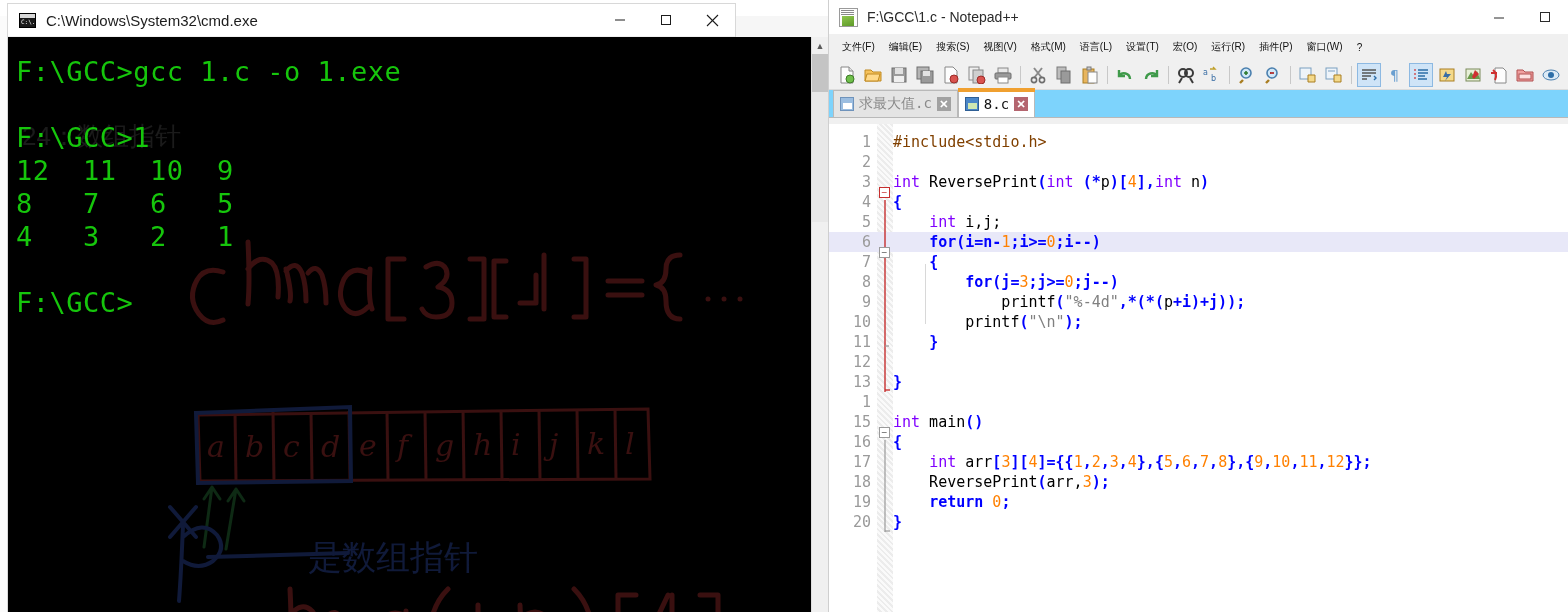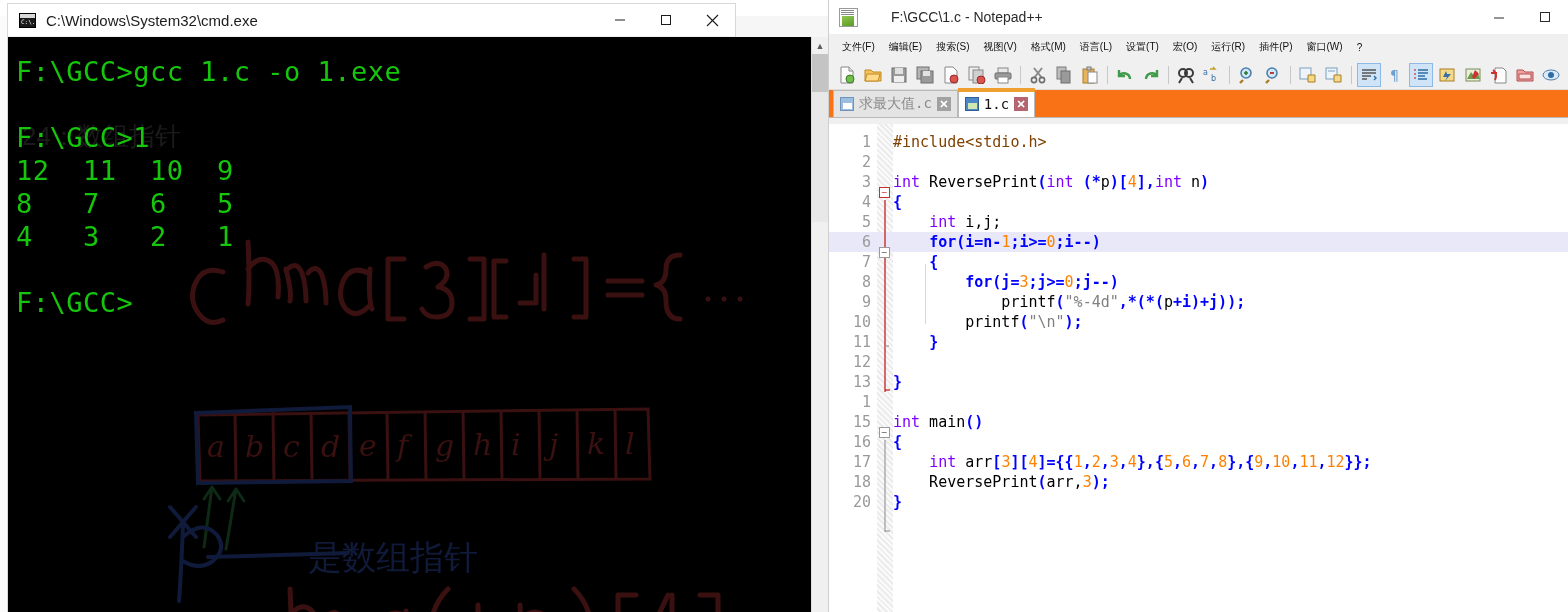--- a/index.html
+++ b/index.html
@@ -133,21 +133,21 @@
     font-family: "Liberation Sans", sans-serif;
   }
 
   
   .npp {
     position: absolute; left: 828px; top: 0; width: 740px; height: 612px;
     background: #f0f0f0;
     border-left: 1px solid #cfcfcf;
   }
   .npp-title {
-    height: 34px; display: flex; align-items: center; background: #ffffff; gap: 24px;
+    height: 34px; display: flex; align-items: center; background: #ffffff;
   }
   .npp-icon {
     width: 19px; height: 19px; margin-left: 10px; margin-right: 9px;
     position: relative; flex: none;
     background: #fdfdfd; border: 1px solid #9a9a9a;
   }
   .npp-icon::before {
     content: ""; position: absolute; left: 2px; top: 7px; width: 12px; height: 10px;
     background: linear-gradient(160deg,#8fc64e 0%,#5e9a28 100%);
   }
@@ -174,21 +174,21 @@
     display: flex; align-items: center; padding-left: 6px; gap: 2px;
     border-bottom: 1px solid #dcdcdc;
   }
   .tb { width: 24px; height: 24px; position: relative; flex: none;
         display: flex; align-items: center; justify-content: center; }
   .tb.act { background: #cfe4f7; border: 1px solid #8db9e2; }
   .tb-sep { width: 1px; height: 18px; background: #c8c8c8; margin: 0 3px; flex: none; }
 
   
   .npp-tabs {
-    height: 28px; background: #f97316; display: flex; align-items: flex-end;
+    height: 28px; background: #7dd3fc; display: flex; align-items: flex-end;
     padding-left: 4px; border-bottom: 1px solid #b9b9b9;
   }
   .tab {
     height: 27px; display: flex; align-items: center; gap: 5px;
     padding: 0 6px 0 6px; font-size: 14px;
     border: 1px solid #b9b9b9; border-bottom: none;
     position: relative; background: #e4e4e4; color: #8a8a8a;
     font-family: "DejaVu Sans Mono", monospace;
   }
   .tab.active { background: #ffffff; color: #111; }
@@ -639,21 +639,21 @@
     </div>
 
     <div class="npp-tabs">
         <div class="tab">
           <div class="tab-save grey"></div>
           <span>求最大值.c</span>
           <div class="tab-close">✕</div>
         </div>
         <div class="tab active">
           <div class="tab-save green"></div>
-          <span>1.c</span>
+          <span>8.c</span>
           <div class="tab-close">✕</div>
         </div>
       </div>
 
     <div class="npp-editor">
       <div class="gutter-bg"></div>
       <div class="fold-col"></div>
 
       <svg style="position:absolute;left:48px;top:0;width:16px;height:488px;z-index:3;">
         <line x1="8" y1="76" x2="8" y2="268" stroke="#c62f2f" stroke-width="1.4"></line>
@@ -679,17 +679,18 @@
           <div class="code-row"><div class="gutter-num">9</div><div class="code-text"><span class="id">            printf</span><span class="o">(</span><span class="s">"%-4d"</span><span class="o">,*(*(</span><span class="id">p</span><span class="o">+i)+j));</span></div></div>
           <div class="code-row"><div class="gutter-num">10</div><div class="code-text"><span class="id">        printf</span><span class="o">(</span><span class="s">"\n"</span><span class="o">);</span></div></div>
           <div class="code-row"><div class="gutter-num">11</div><div class="code-text"><span class="id">    </span><span class="o">}</span></div></div>
           <div class="code-row"><div class="gutter-num">12</div><div class="code-text"></div></div>
           <div class="code-row"><div class="gutter-num">13</div><div class="code-text"><span class="o">}</span></div></div>
           <div class="code-row"><div class="gutter-num">1</div><div class="code-text"></div></div>
           <div class="code-row"><div class="gutter-num">15</div><div class="code-text"><span class="t">int</span><span class="id"> main</span><span class="o">()</span></div></div>
           <div class="code-row"><div class="gutter-num">16</div><div class="code-text"><span class="o">{</span></div></div>
           <div class="code-row"><div class="gutter-num">17</div><div class="code-text"><span class="id">    </span><span class="t">int</span><span class="id"> arr</span><span class="o">[</span><span class="n">3</span><span class="o">][</span><span class="n">4</span><span class="o">]={{</span><span class="n">1</span><span class="o">,</span><span class="n">2</span><span class="o">,</span><span class="n">3</span><span class="o">,</span><span class="n">4</span><span class="o">},{</span><span class="n">5</span><span class="o">,</span><span class="n">6</span><span class="o">,</span><span class="n">7</span><span class="o">,</span><span class="n">8</span><span class="o">},{</span><span class="n">9</span><span class="o">,</span><span class="n">10</span><span class="o">,</span><span class="n">11</span><span class="o">,</span><span class="n">12</span><span class="o">}};</span></div></div>
           <div class="code-row"><div class="gutter-num">18</div><div class="code-text"><span class="id">    ReversePrint</span><span class="o">(</span><span class="id">arr,</span><span class="n">3</span><span class="o">);</span></div></div>
+          <div class="code-row"><div class="gutter-num">19</div><div class="code-text"><span class="id">    </span><span class="k">return</span><span class="id"> </span><span class="n">0</span><span class="o">;</span></div></div>
           <div class="code-row"><div class="gutter-num">20</div><div class="code-text"><span class="o">}</span></div></div>
         </div>
     </div>
   </div>
 </div>
 
 </body></html>

